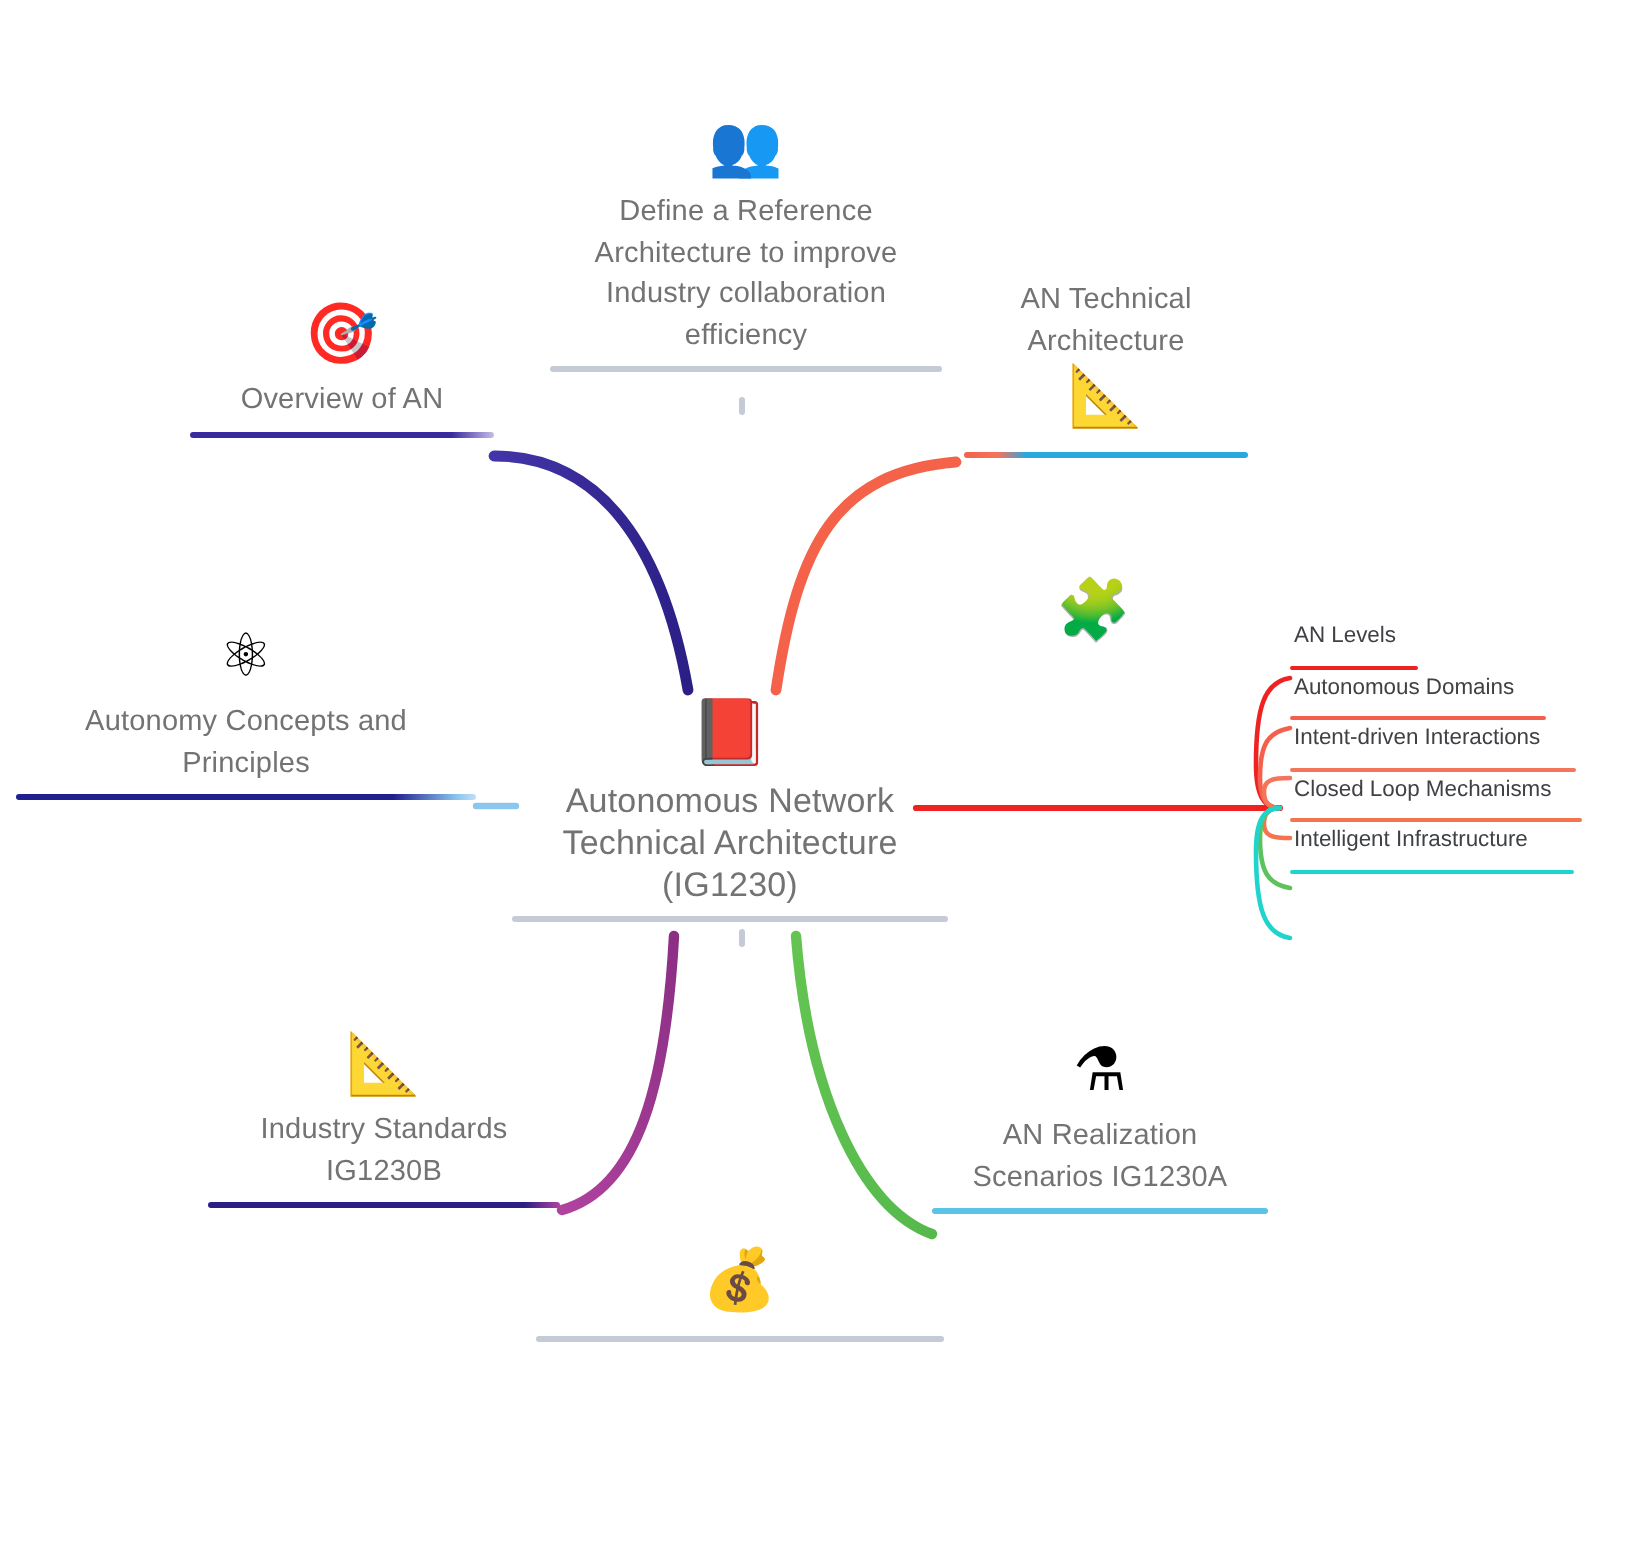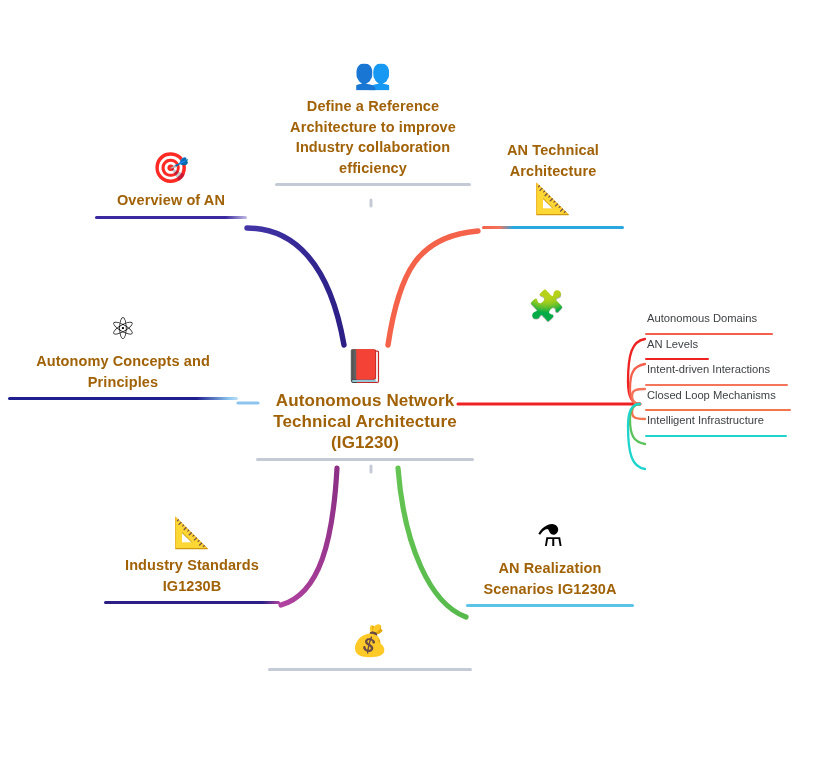--- a/index.html
+++ b/index.html
@@ -30,22 +30,22 @@
     text-align: center;
   }
   .node .node-icon {
     font-size: 30px;
     line-height: 1.05;
     display: block;
     height: 38px;
     user-select: none;
   }
   .node .node-label {
-    font-weight: bold;
-    color: #a16207;
+    font-weight: normal;
+    color: #737373;
     font-size: 14.5px;
     line-height: 20.5px;
     letter-spacing: 0.1px;
     white-space: pre-line;
   }
   .node .node-underline {
     height: 3px;
     margin-top: 5px;
     border-radius: 2px;
   }
@@ -196,28 +196,28 @@
 
   <div class="node" id="node-realization">
     <span class="node-icon">⚗</span>
     <div class="node-label">AN Realization
 Scenarios IG1230A</div>
     <div class="node-underline" style="background:linear-gradient(90deg,#5cc3e8 0%,#5cc3e8 100%);"></div>
   </div>
 
   <div id="subbranches">
     <div class="sub-item">
+      <span class="sub-label">AN Levels</span>
+      <div class="sub-underline" style="background:#ef2222;width:64px;"></div>
+    </div>
+    <div class="sub-item">
       <span class="sub-label">Autonomous Domains</span>
       <div class="sub-underline" style="background:#f4604c;width:128px;"></div>
     </div>
     <div class="sub-item">
-      <span class="sub-label">AN Levels</span>
-      <div class="sub-underline" style="background:#ef2222;width:64px;"></div>
-    </div>
-    <div class="sub-item">
       <span class="sub-label">Intent-driven Interactions</span>
       <div class="sub-underline" style="background:#f4745c;width:143px;"></div>
     </div>
     <div class="sub-item">
       <span class="sub-label">Closed Loop Mechanisms</span>
       <div class="sub-underline" style="background:#f4744e;width:146px;"></div>
     </div>
     <div class="sub-item">
       <span class="sub-label">Intelligent Infrastructure</span>
       <div class="sub-underline" style="background:#1fd4cc;width:142px;"></div>

